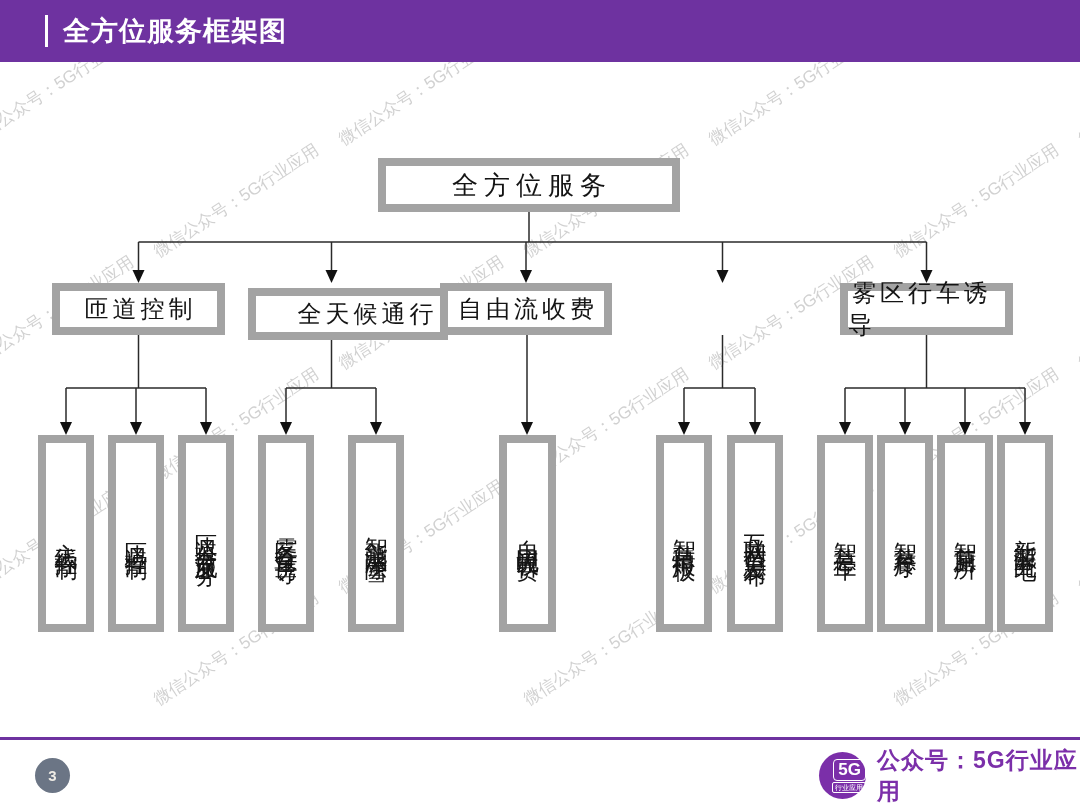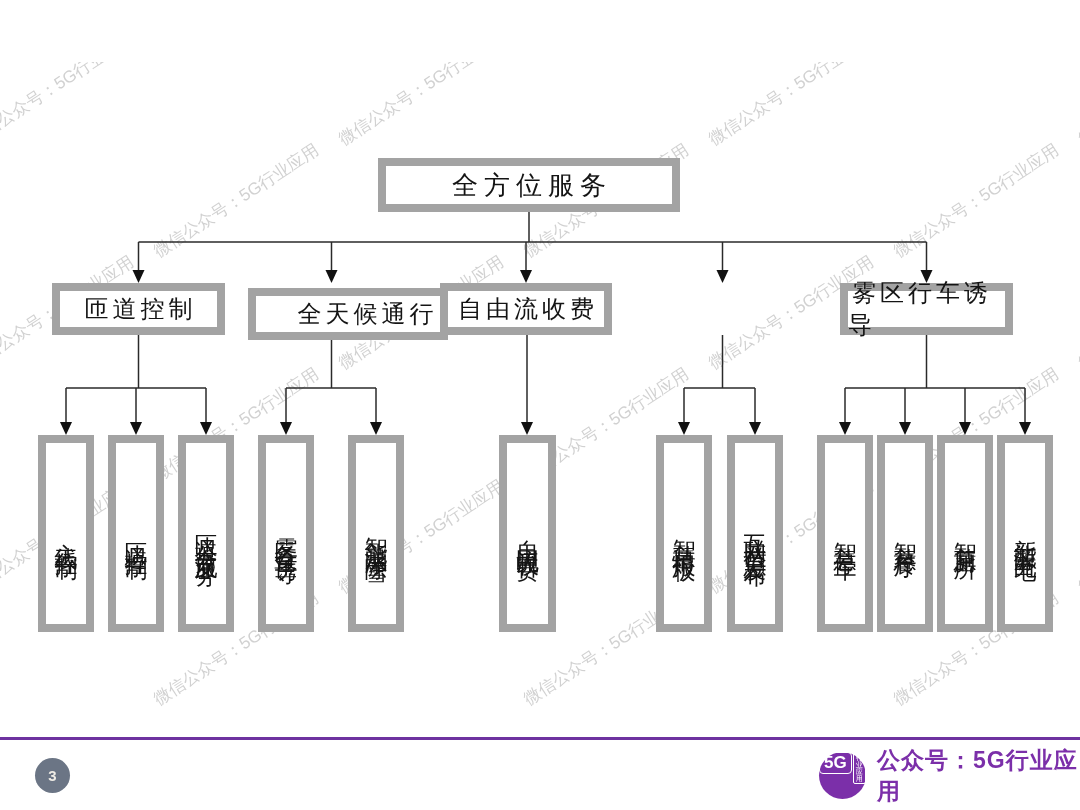--- a/index.html
+++ b/index.html
@@ -70,21 +70,21 @@
     position: absolute; left: 35px; top: 758px;
     width: 35px; height: 35px; border-radius: 50%;
     background: #6B7585;
     display: flex; align-items: center; justify-content: center;
     color: #efece6; font-size: 15px; font-weight: bold;
   }
   .logo-circle {
     position: absolute; left: 819px; top: 752px;
     width: 47px; height: 47px; border-radius: 50%;
     background: #7B2FA9;
-    display: flex; flex-direction: row; align-items: flex-start; justify-content: center;
+    display: flex; flex-direction: column; align-items: flex-end; justify-content: center;
     gap: 1px;
   }
   .logo-5g {
     color: #ffffff; font-size: 17px; font-weight: bold; line-height: 1;
     border: 1.5px solid #ffffff; border-radius: 4px; padding: 1px 4px 2px 4px;
   }
   .logo-sub {
     color: #ffffff; font-size: 7px; line-height: 1;
     border: 1px solid #ffffff; border-radius: 2px; padding: 1px 2px;
   }
@@ -93,20 +93,24 @@
     display: flex; align-items: center;
     color: #7B2FA9; font-size: 23px; font-weight: bold;
     letter-spacing: 1px;
   }
 </style>
 </head>
 <body>
 
 <div class="slide">
 
+  <div class="header">
+    <div class="accent"></div>
+    <div class="title">全方位服务框架图</div>
+  </div>
 
   <div class="wm-layer">
       <span class="wm" style="left: -45px; top: 15px;">微信公众号：5G行业应用</span>
       <span class="wm" style="left: 325px; top: 15px;">微信公众号：5G行业应用</span>
       <span class="wm" style="left: 695px; top: 15px;">微信公众号：5G行业应用</span>
       <span class="wm" style="left: 1065px; top: 15px;">微信公众号：5G行业应用</span>
       <span class="wm" style="left: 140px; top: 127px;">微信公众号：5G行业应用</span>
       <span class="wm" style="left: 510px; top: 127px;">微信公众号：5G行业应用</span>
       <span class="wm" style="left: 880px; top: 127px;">微信公众号：5G行业应用</span>
       <span class="wm" style="left: -45px; top: 239px;">微信公众号：5G行业应用</span>

